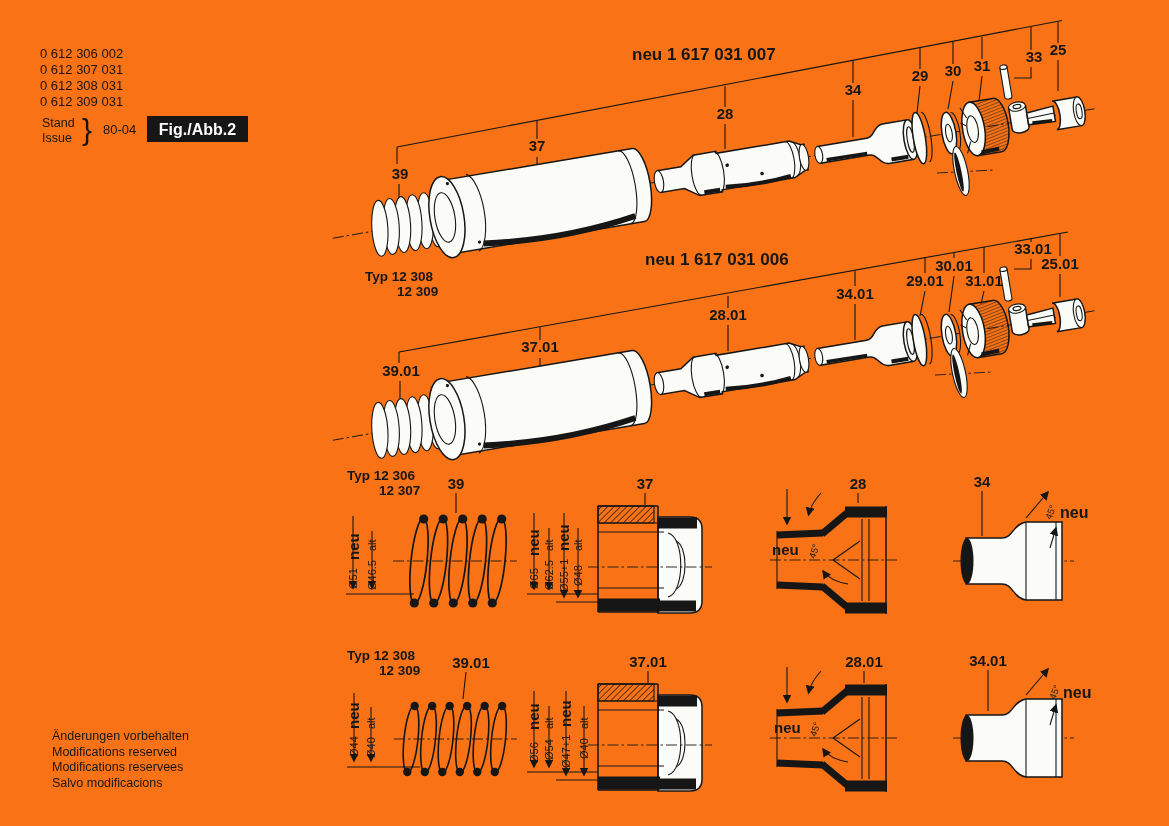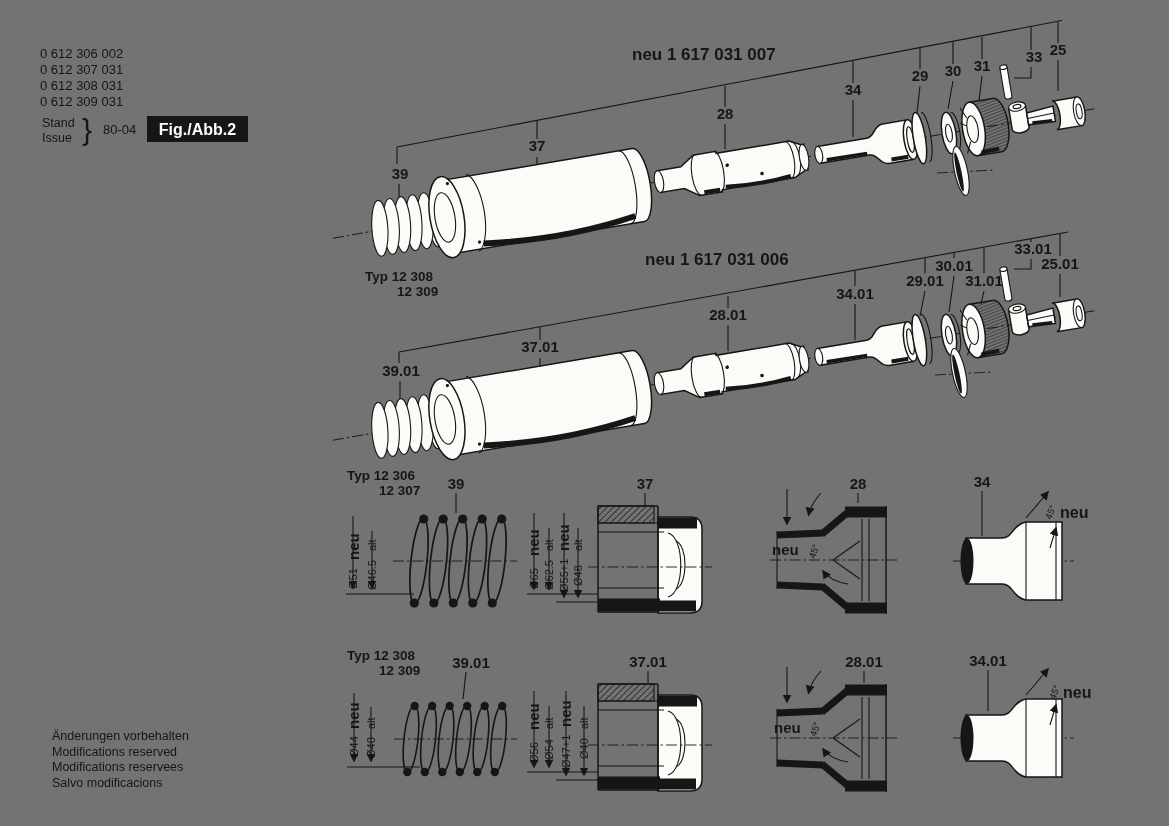--- a/index.html
+++ b/index.html
@@ -1,16 +1,16 @@
 <!DOCTYPE html>
 <html><head>
 <meta charset="utf-8">
 <style>
   html,body{margin:0;padding:0;background:#e9e9e6;}
-  #page{position:relative;width:1169px;height:826px;background:#737373;overflow:hidden;
+  #page{position:relative;width:1169px;height:826px;background:#f97316;overflow:hidden;
         font-family:"Liberation Sans",sans-serif;text-align:center;}
   svg{position:absolute;left:0;top:0;}
   text{fill:#161616;stroke:none;font-family:"Liberation Sans",sans-serif;}
   .ln{stroke:#161616;stroke-width:1.1;fill:none;stroke-linecap:butt;}
   .ln2{stroke-width:1.5;}
   .wht{fill:#fbfbf8;}
   .fillb{fill:#161616;stroke:none;}
   .cl{stroke-dasharray:11 3 2.5 3;stroke-width:0.9;}
   .s7{stroke:#161616;stroke-width:7;fill:none;}
   .s11{stroke:#161616;stroke-width:11;fill:none;}

